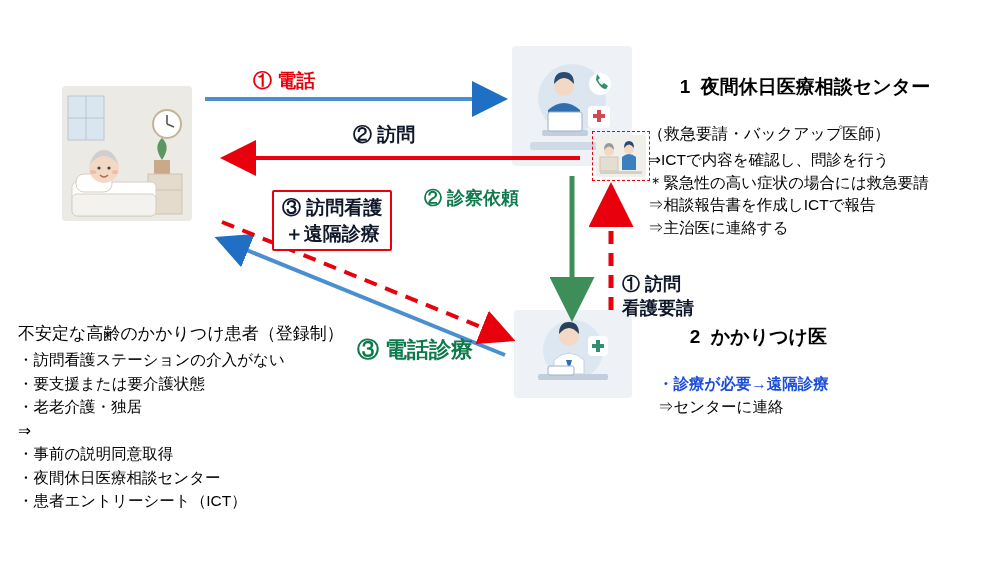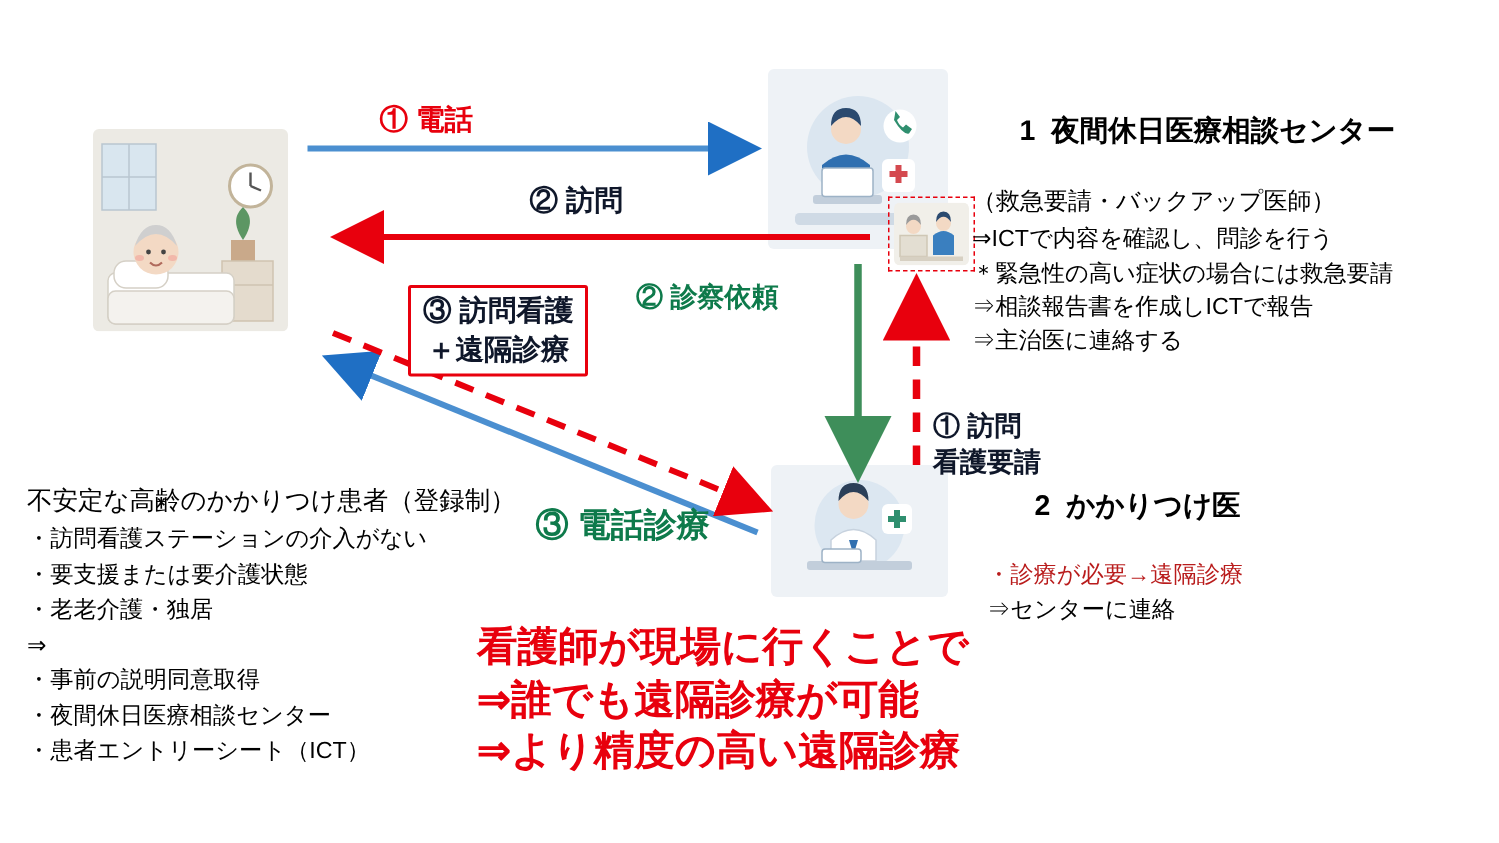--- a/index.html
+++ b/index.html
@@ -205,32 +205,29 @@
 ＊緊急性の高い症状の場合には救急要請
 ⇒相談報告書を作成しICTで報告
 ⇒主治医に連絡する</div>
   </div>
 
 
   <div class="abs" style="left:658px; top:302px; width:330px;">
     <div style="font-size:19px; font-weight:bold; white-space:pre;">
       <span>2</span>&nbsp;&nbsp;<span>かかりつけ医</span>
     </div>
-    <div style="font-size:15.5px; font-weight:normal; color:#b91c1c; line-height:1.5;">・診療が必要→遠隔診療</div>
+    <div style="font-size:15.5px; font-weight:bold; color:#1d4ed8; line-height:1.5;">・診療が必要→遠隔診療</div>
     <div style="font-size:15.5px; line-height:1.5;">⇒センターに連絡</div>
   </div>
 
   <div class="abs" style="left:18px; top:300px; width:380px;margin-top:22px;">
     <div style="font-size:17px;">不安定な高齢のかかりつけ患者（登録制）</div>
     <div style="font-size:15.5px; margin-top:3px; white-space:pre-line; line-height:1.52;">・訪問看護ステーションの介入がない
 ・要支援または要介護状態
 ・老老介護・独居
 ⇒
 ・事前の説明同意取得
 ・夜間休日医療相談センター
 ・患者エントリーシート（ICT）</div>
   </div>
 
-  <div class="bigmsg" style="left:318px; top:414px; font-size:27px;">看護師が現場に行くことで
-⇒誰でも遠隔診療が可能
-⇒より精度の高い遠隔診療</div>
 
 </div>
 
 </body></html>

